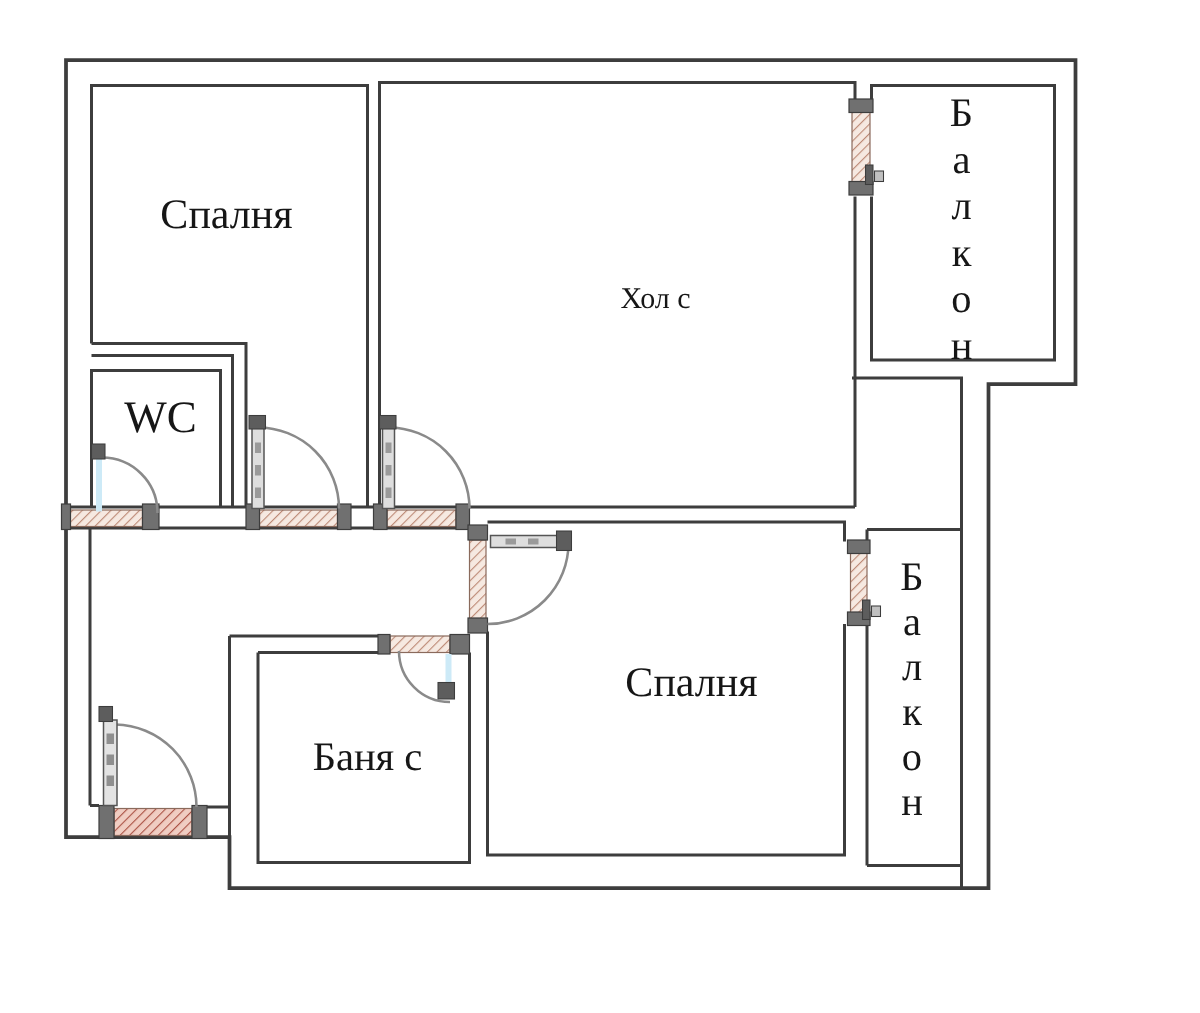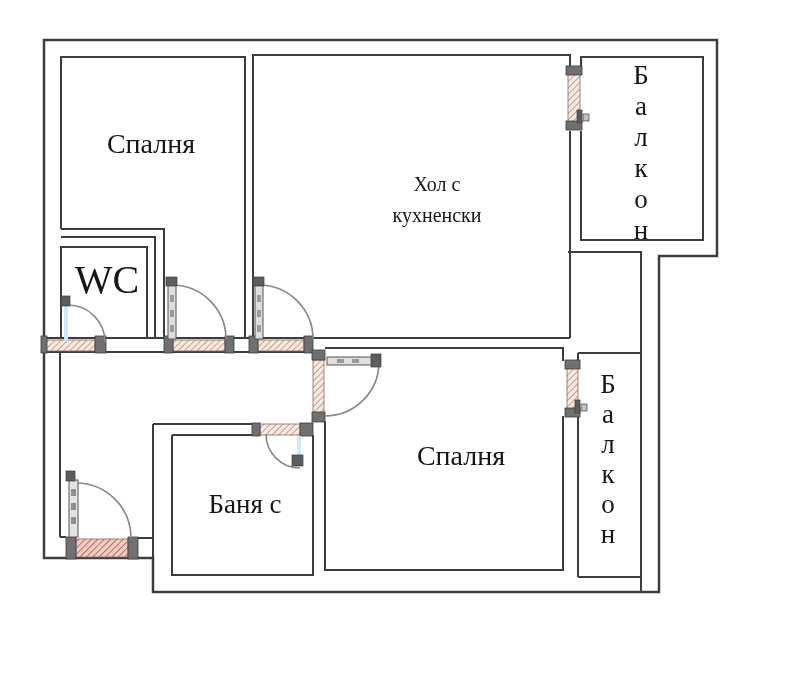--- a/index.html
+++ b/index.html
@@ -17,21 +17,21 @@
   .plan svg { position: absolute; left: 0; top: 0; }
   .room-label {
     position: absolute;
     transform: translate(-50%, -50%);
     color: #161616;
     white-space: nowrap;
     text-align: center;
     user-select: none;
   }
   .lbl-bedroom-top   { left: 151px; top: 144px; font-size: 28px; }
-  .lbl-wc            { left: 107px; top: 279px; font-size: 40px; }
+  .lbl-wc            { left: 107px; top: 279px; font-size: 30px; }
   .lbl-living        { left: 437px; top: 200px; font-size: 20px; line-height: 31px; }
   .lbl-bathroom      { left: 245px; top: 504px; font-size: 27px; line-height: 32px; }
   .lbl-bedroom-bot   { left: 461px; top: 456px; font-size: 28px; }
   .lbl-balcony-top   { left: 641px; top: 153px; font-size: 27px; line-height: 31px; }
   .lbl-balcony-bot   { left: 608px; top: 459px; font-size: 27px; line-height: 30px; }
   .vtext span { display: block; }
 </style>
 </head>
 <body>
 
@@ -154,21 +154,20 @@
       <rect x="581" y="404" width="6" height="7" fill="#c0c0c0"></rect>
     </g>
   </svg>
 
   <div class="room-label lbl-bedroom-top">Спалня</div>
 
   <div class="room-label lbl-wc">WC</div>
 
   <div class="room-label lbl-living">
     <div>Хол с</div>
-    <div>кухненски</div>
   </div>
 
   <div class="room-label vtext lbl-balcony-top">
     <span>Б</span>
     <span>а</span>
     <span>л</span>
     <span>к</span>
     <span>о</span>
     <span>н</span>
   </div>

